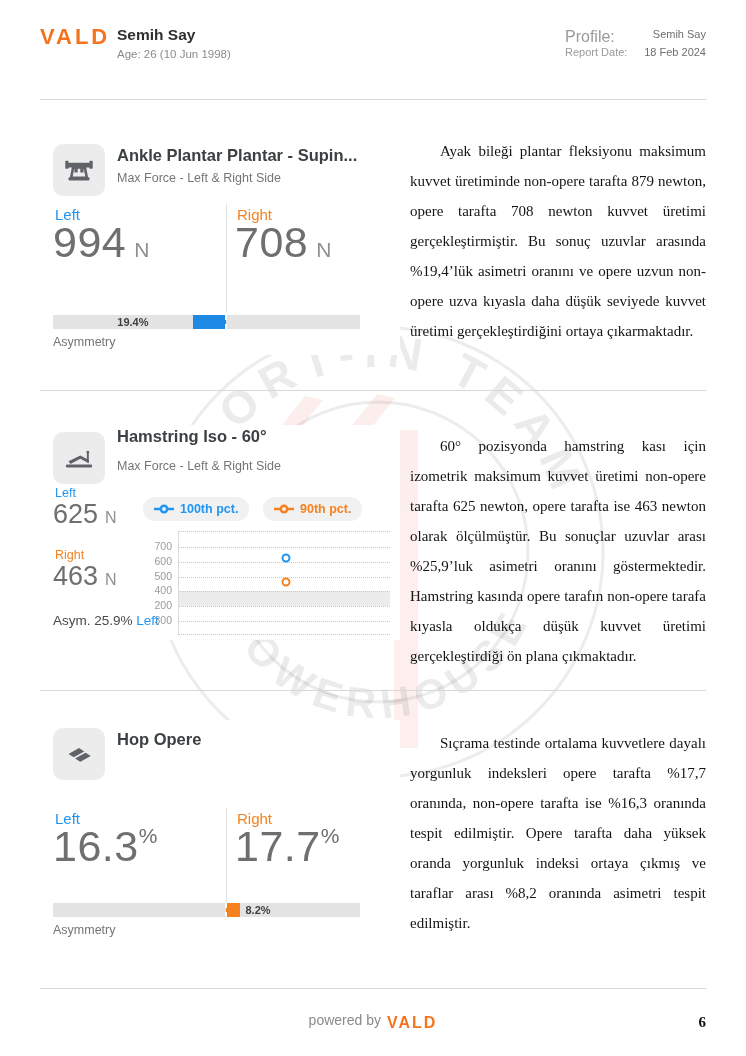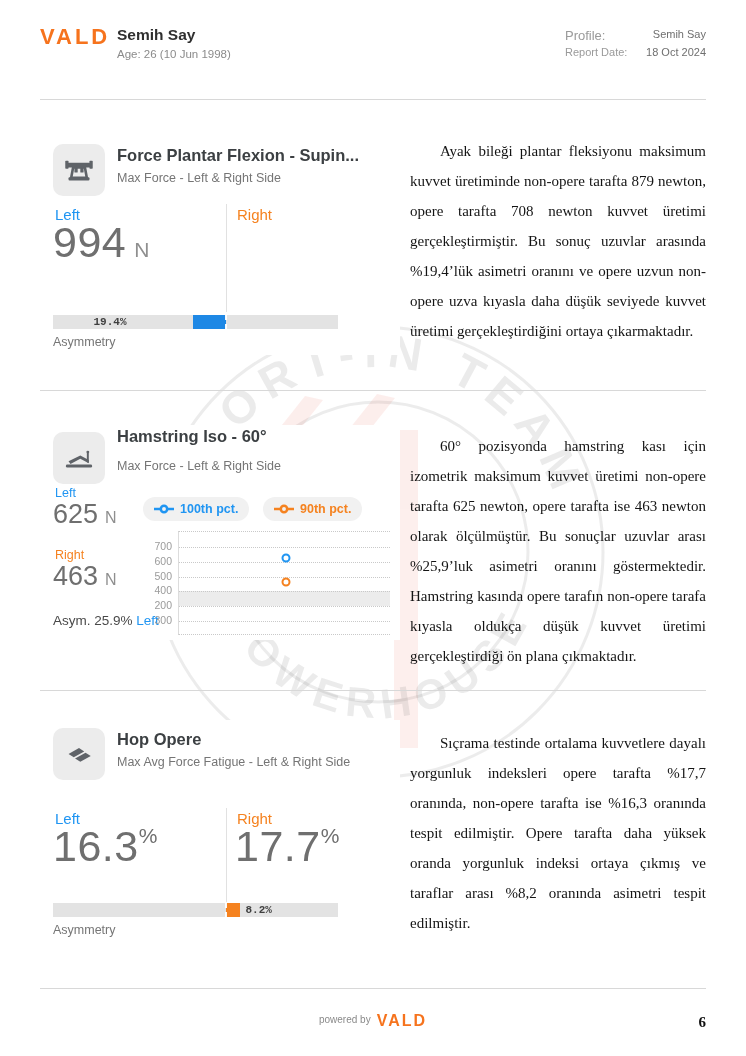--- a/index.html
+++ b/index.html
@@ -10,21 +10,21 @@
   
   .wm { position:absolute; inset:0; z-index:0; pointer-events:none; }
 
   
   .divider { position:absolute; left:40px; width:666px; height:1px; background:#d8d8d8; z-index:2; }
 
   
   .logo { position:absolute; left:40px; top:24px; font-size:22px; font-weight:bold; letter-spacing:3px; color:#f6731d; }
   .h-name { position:absolute; left:117px; top:26px; font-size:15.5px; font-weight:bold; color:#2f2f2f; }
   .h-age  { position:absolute; left:117px; top:48px; font-size:11.5px; color:#8b8b8b; }
-  .h-lab1 { position:absolute; left:565px; top:28px; font-size:13px; color:#9a9a9a; }
+  .h-lab1 { position:absolute; left:565px; top:28px; font-size:16px; color:#9a9a9a; }
   .h-lab2 { position:absolute; left:565px; top:46px; font-size:11px; color:#9a9a9a;text-align:right; }
   .h-val1 { position:absolute; right:40px; top:28px; font-size:11px; color:#6f6f6f; text-align:right; }
   .h-val2 { position:absolute; right:40px; top:46px; font-size:11px; color:#6f6f6f; text-align:right; }
 
   
   .section { position:absolute; left:0; width:746px; z-index:1; }
   .card { position:absolute; left:40px; top:0; width:360px; background:#fff; }
   .iconbox { position:absolute; left:13px; width:52px; height:52px; border-radius:10px; background:#ececec;
              display:flex; align-items:center; justify-content:center; }
   .title { position:absolute; left:77px; font-size:16.5px; font-weight:600; color:#3c4043; }
@@ -32,21 +32,21 @@
 
   .side-lab { font-size:15px; font-weight:500; }
   .blue { color:#2095f2; } .orange { color:#f5821f;text-align:right; }
   .bigval { position:absolute; color:#6f6f6f; font-weight:300; letter-spacing:0.5px; }
   .bigval .num { font-size:43px; }
   .bigval .unit { font-size:21px; color:#8f8f8f; margin-left:8px; }
   .bigval .sup { font-size:21px; color:#6f6f6f; vertical-align:18px; }
   .vdiv { position:absolute; width:1px; background:#e1e1e1; }
 
   
-  .bar { position:absolute; left:13px; width:285px; height:14px; background:#e3e3e3;font-family:Liberation Mono, monospace; }
+  .bar { position:absolute; left:13px; width:307px; height:14px; background:#e3e3e3; }
   .bar .seg { position:absolute; top:0; height:14px; }
   .seg-blue { background:#1e88e5; }
   .seg-orange { background:#f5821f; }
   .bar .centerline { position:absolute; left:172px; top:-1px; height:16px; border-left:2px dashed rgba(255,255,255,0.95); z-index:2; }
   .bar-label { position:absolute; top:1px; font-size:11px; font-weight:bold; color:#3f3f3f; white-space:nowrap; }
   .bar-axis { position:absolute; left:13px; width:345px; font-size:12.5px; color:#757575; }
 
   
   .s2-lab { position:absolute; left:15px; font-size:12.5px; font-weight:500; }
   .s2-val { position:absolute; left:13px; color:#6f6f6f; font-weight:300; }
@@ -69,21 +69,21 @@
               transform:translate(-50%,-50%); }
   .pt0 { border:2.5px solid #2095f2; }
   .pt1 { border:2.5px solid #f5821f; }
 
   
   .para { position:absolute; left:410px; width:296px; font-family:"Liberation Serif", serif;
           font-size:15px; line-height:30px; text-align:justify; text-indent:30px; color:#141414; }
 
   
   .foot { position:absolute; left:0; top:1012px; width:746px; text-align:center; z-index:1; }
-  .foot .pby { font-size:10px; color:#8a8a8a; vertical-align:3px; margin-right:6px; }
+  .foot .pby { font-size:14px; color:#8a8a8a; vertical-align:3px; margin-right:6px; }
   .foot .flogo { font-size:16px; font-weight:bold; letter-spacing:2px; color:#f6731d; }
   .pageno { position:absolute; right:40px; top:1014px; font-family:"Liberation Serif", serif;
             font-size:15px; font-weight:bold; color:#111; z-index:1; }
 </style>
 </head>
 <body>
 
 <div class="page">
 
   <svg class="wm" width="746" height="1056" viewBox="0 0 746 1056">
@@ -105,49 +105,52 @@
       <textPath href="#arcBot" startOffset="50%" text-anchor="middle">POWERHOUSE</textPath>
     </text>
   </svg>
 
   <div class="logo">VALD</div>
   <div class="h-name">Semih Say</div>
   <div class="h-age">Age: 26 (10 Jun 1998)</div>
   <div class="h-lab1">Profile:</div>
   <div class="h-val1">Semih Say</div>
   <div class="h-lab2">Report Date:</div>
-  <div class="h-val2">18 Oct 2024</div>
+  <div class="h-val2">18 Feb 2024</div>
 
   <div class="divider" style="top:99px"></div>
   <div class="divider" style="top:390px"></div>
   <div class="divider" style="top:690px"></div>
   <div class="divider" style="top:988px"></div>
 
   <div class="section" style="top:130px; height:260px">
     <div class="card" style="height:225px">
       <div class="iconbox" style="top:14px">
         <svg width="34" height="34" viewBox="0 0 52 52" fill="#5f6368">
           <rect x="7" y="15" width="38" height="7" rx="2"></rect>
           <rect x="5" y="12" width="5" height="12" rx="1"></rect>
           <rect x="42" y="12" width="5" height="12" rx="1"></rect>
           <rect x="19" y="22" width="5" height="8" rx="1"></rect>
           <rect x="28" y="22" width="5" height="8" rx="1"></rect>
           <path d="M17 22 L14 38 L38 38 L35 22 Z" fill="none" stroke="#5f6368" stroke-width="4"></path>
           <rect x="10" y="37" width="32" height="5" rx="1.5"></rect>
         </svg>
       </div>
-      <div class="title" style="top:16px">Force Plantar Flexion - Supin...</div>
+      <div class="title" style="top:16px">Ankle Plantar Plantar - Supin...</div>
       <div class="subtitle" style="top:41px">Max Force - Left &amp; Right Side</div>
 
       <div class="side-lab blue" style="position:absolute; left:15px; top:76px">Left</div>
       <div class="bigval" style="left:13px; top:88px">
         <span class="num">994</span><span class="unit">N</span>
       </div>
       <div class="vdiv" style="left:186px; top:74px; height:108px"></div>
       <div class="side-lab orange" style="position:absolute; left:197px; top:76px">Right</div>
+      <div class="bigval" style="left:195px; top:88px">
+        <span class="num">708</span><span class="unit">N</span>
+      </div>
 
       <div class="bar" style="top:185px">
         <div class="seg seg-blue" style="width: 33px; left: 139.5px;"></div>
         <div class="centerline"></div>
         <div class="bar-label" style="right: 211.5px;">19.4%</div>
       </div>
       <div class="bar-axis" style="top:205px">Asymmetry</div>
     </div>
     <p class="para" style="top:6px">Ayak bileği plantar fleksiyonu maksimum kuvvet üretiminde non-opere tarafta 879 newton, opere tarafta 708 newton kuvvet üretimi gerçekleştirmiştir. Bu sonuç uzuvlar arasında %19,4’lük asimetri oranını ve opere uzvun non-opere uzva kıyasla daha düşük seviyede kuvvet üretimi gerçekleştirdiğini ortaya çıkarmaktadır.</p>
   </div>
@@ -216,21 +219,20 @@
 
   <div class="section" style="top:720px; height:268px">
     <div class="card" style="height:225px">
       <div class="iconbox" style="top:8px">
         <svg width="34" height="34" viewBox="0 0 52 52" fill="#5f6368">
           <path d="M10 26 L26 17 L34 22 L18 31 Z"></path>
           <path d="M20 33 L36 24 L44 29 L28 38 Z"></path>
         </svg>
       </div>
       <div class="title" style="top:10px">Hop Opere</div>
-      <div class="subtitle" style="top:35px">Max Avg Force Fatigue - Left &amp; Right Side</div>
 
       <div class="side-lab blue" style="position:absolute; left:15px; top:90px">Left</div>
       <div class="bigval" style="left:13px; top:102px">
         <span class="num">16.3</span><span class="sup">%</span>
       </div>
       <div class="vdiv" style="left:186px; top:88px; height:104px"></div>
       <div class="side-lab orange" style="position:absolute; left:197px; top:90px">Right</div>
       <div class="bigval" style="left:195px; top:102px">
         <span class="num">17.7</span><span class="sup">%</span>
       </div>

